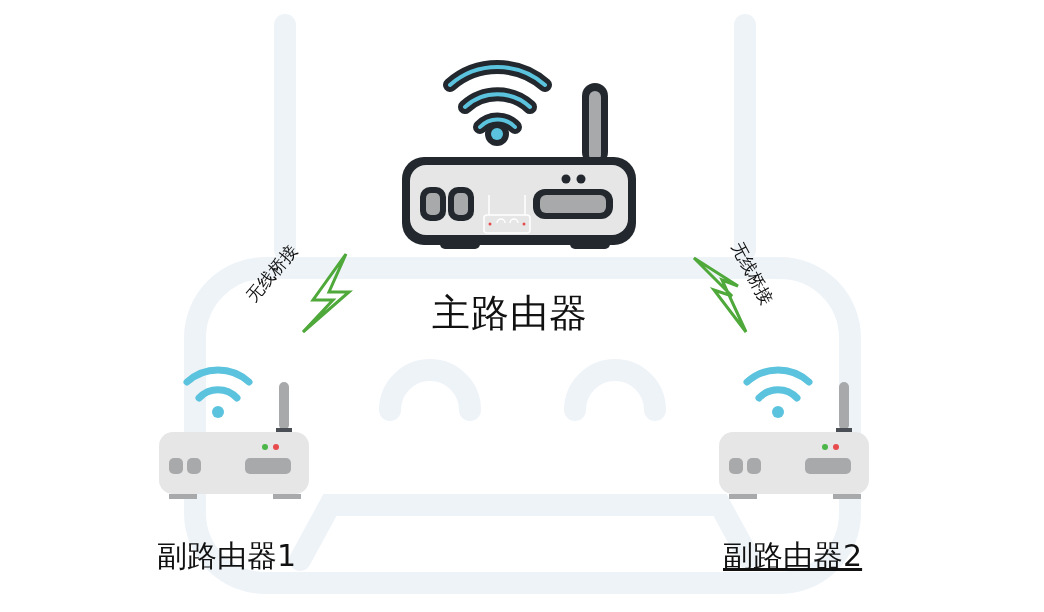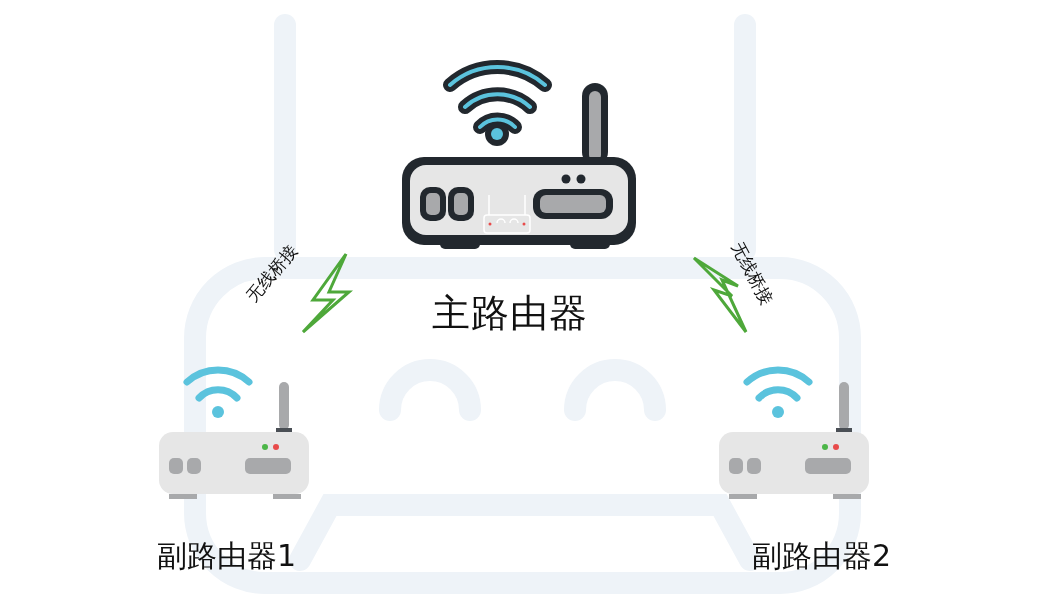--- a/index.html
+++ b/index.html
@@ -106,13 +106,13 @@
   <rect x="121" y="66" width="16" height="6" fill="#4a4f55"></rect>
   <rect x="4" y="70" width="150" height="62" rx="14" fill="#e6e6e6"></rect>
   <rect x="14" y="132" width="28" height="5" fill="#a8a9ab"></rect>
   <rect x="118" y="132" width="28" height="5" fill="#a8a9ab"></rect>
   <rect x="14" y="96" width="14" height="16" rx="5" fill="#a8a9ab"></rect>
   <rect x="32" y="96" width="14" height="16" rx="5" fill="#a8a9ab"></rect>
   <rect x="90" y="96" width="46" height="16" rx="5" fill="#a8a9ab"></rect>
   <circle cx="110" cy="85" r="3" fill="#4cb648"></circle>
   <circle cx="121" cy="85" r="3" fill="#e84b4b"></circle>
 </svg>
-<div class="abs label sub-label" style="left:752px;">副路由器2</div>
+<div class="abs label sub-label" style="left:723px;text-decoration:underline;">副路由器2</div>
 
 </body></html>

